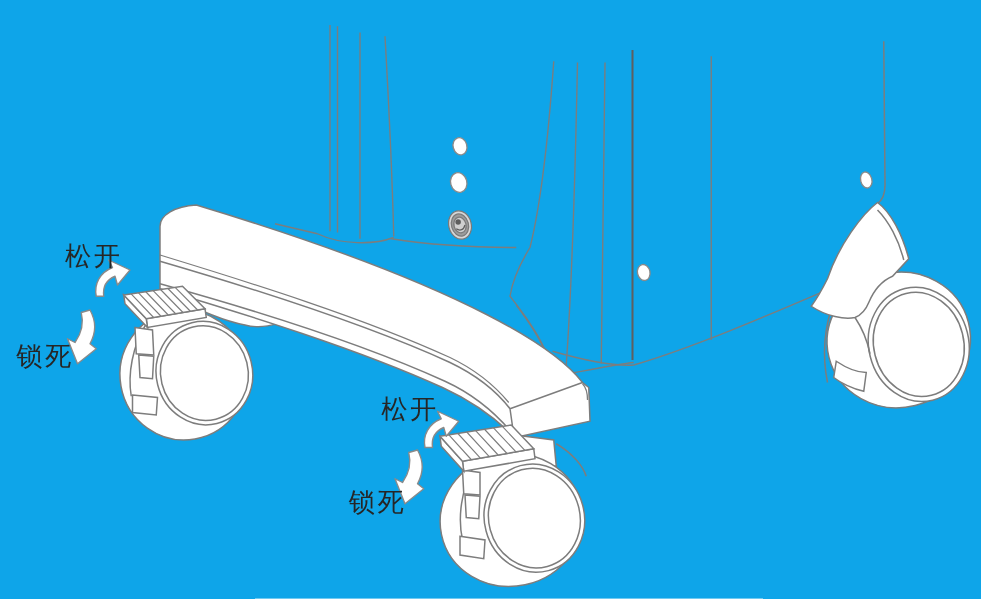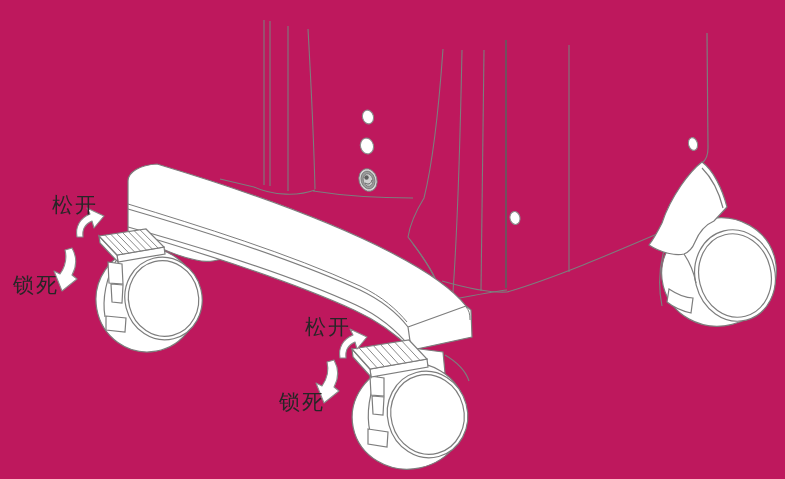--- a/index.html
+++ b/index.html
@@ -1,19 +1,19 @@
 <!DOCTYPE html>
 <html><head>
 <meta charset="utf-8">
 <style>
   html,body{margin:0;padding:0;background:#ffffff;}
   .stage{
     position:relative;
     width:785px;height:479px;
-    background:#be185d;
+    background:#0ea5e9;
     font-family:"Liberation Sans", sans-serif;
     overflow:hidden;
     text-align:center;
   }
   .stage svg{position:absolute;left:0;top:0;}
   .lbl{
     font-size:21px;
     letter-spacing:2px;
     fill:#262626;
     font-family:"Liberation Sans", sans-serif;

